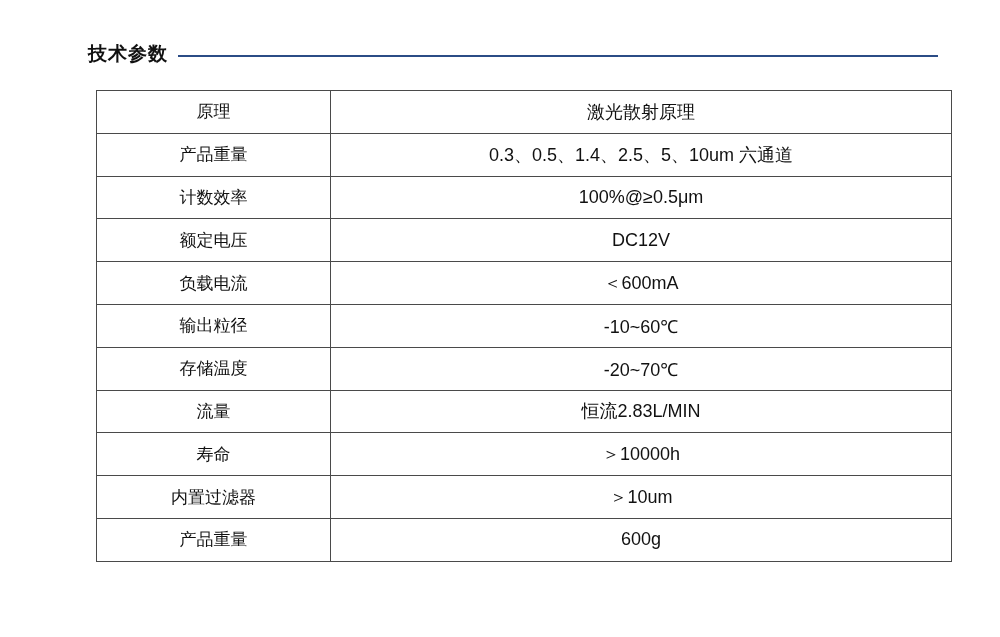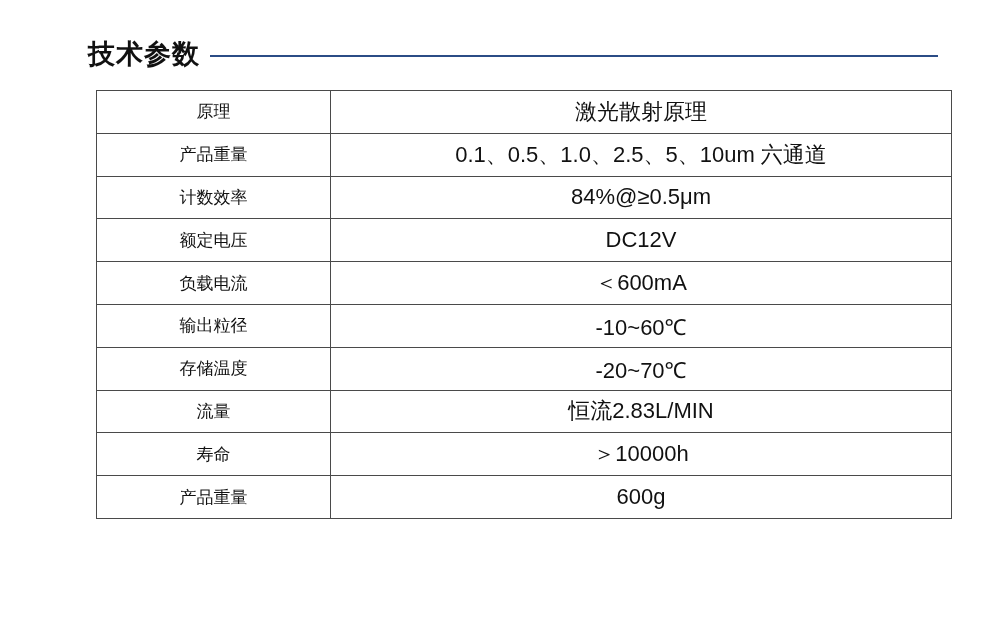--- a/index.html
+++ b/index.html
@@ -23,21 +23,21 @@
   .title-row {
     position: absolute;
     left: 88px;
     top: 32px;
     width: 850px;
     height: 44px;
     display: flex;
     align-items: center;
   }
   .title-text {
-    font-size: 27px;
+    font-size: 19px;
     font-weight: bold;
     letter-spacing: 1px;
     color: #111111;
     white-space: nowrap;
     padding-right: 10px;
   }
   .title-rule {
     flex: 1 1 auto;
     height: 0;
     border-top: 2px solid #2b4c86;
@@ -58,46 +58,46 @@
     text-align: center;
     font-size: 16.5px;
     color: #111111;
     padding: 0 4px;
   }
   .spec-table td.col-label {
     width: 225px;
     font-size: 17px;
   }
   .spec-table td.col-value {
-    font-size: 22px;
+    font-size: 18px;
   }
 </style>
 </head>
 <body>
 
 <div class="page">
 
   <div class="title-row">
     <div class="title-text">技术参数</div>
     <div class="title-rule"></div>
   </div>
 
   <table class="spec-table">
     <tbody>
       <tr>
         <td class="col-label">原理</td>
         <td class="col-value">激光散射原理</td>
       </tr>
       <tr>
         <td class="col-label">产品重量</td>
-        <td class="col-value">0.1、0.5、1.0、2.5、5、10um  六通道</td>
+        <td class="col-value">0.3、0.5、1.4、2.5、5、10um  六通道</td>
       </tr>
       <tr>
         <td class="col-label">计数效率</td>
-        <td class="col-value">84%@≥0.5μm</td>
+        <td class="col-value">100%@≥0.5μm</td>
       </tr>
       <tr>
         <td class="col-label">额定电压</td>
         <td class="col-value">DC12V</td>
       </tr>
       <tr>
         <td class="col-label">负载电流</td>
         <td class="col-value">＜600mA</td>
       </tr>
       <tr>
@@ -110,19 +110,23 @@
       </tr>
       <tr>
         <td class="col-label">流量</td>
         <td class="col-value">恒流2.83L/MIN</td>
       </tr>
       <tr>
         <td class="col-label">寿命</td>
         <td class="col-value">＞10000h</td>
       </tr>
       <tr>
+        <td class="col-label">内置过滤器</td>
+        <td class="col-value">＞10um</td>
+      </tr>
+      <tr>
         <td class="col-label">产品重量</td>
         <td class="col-value">600g</td>
       </tr>
     </tbody>
   </table>
 
 </div>
 
 </body></html>

